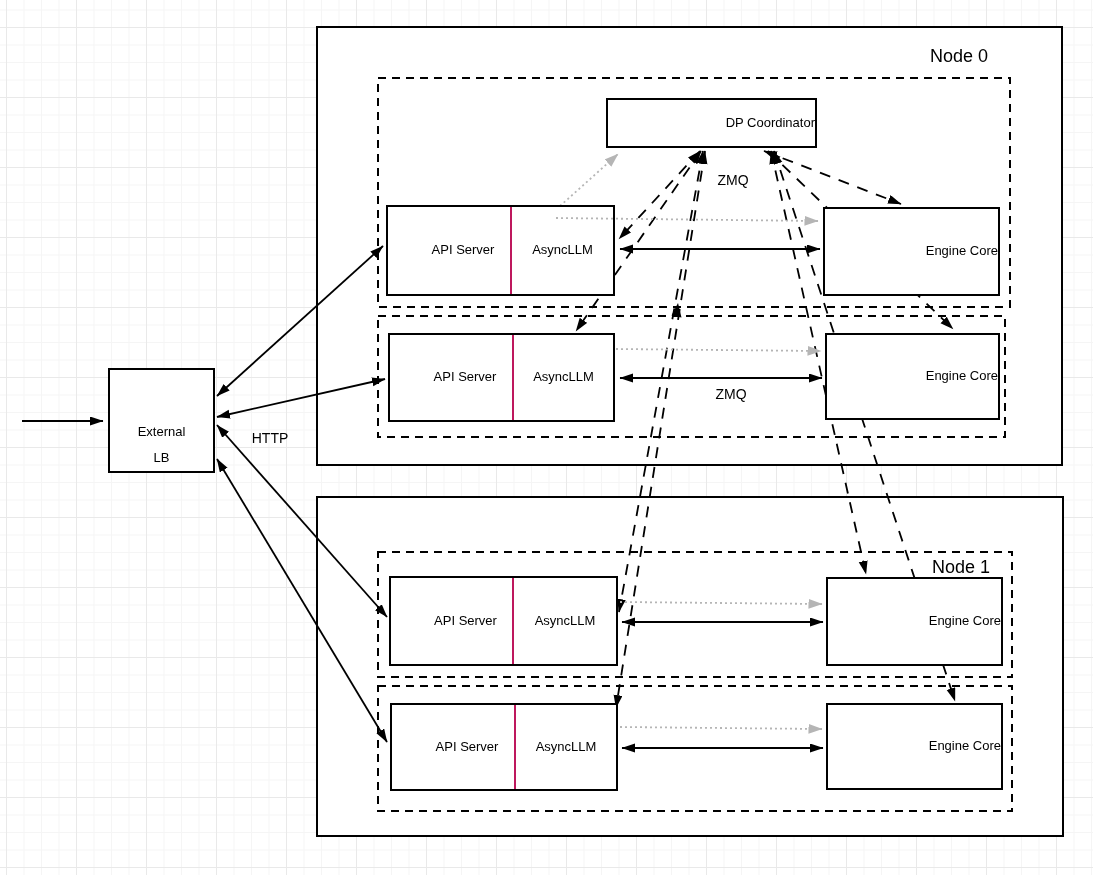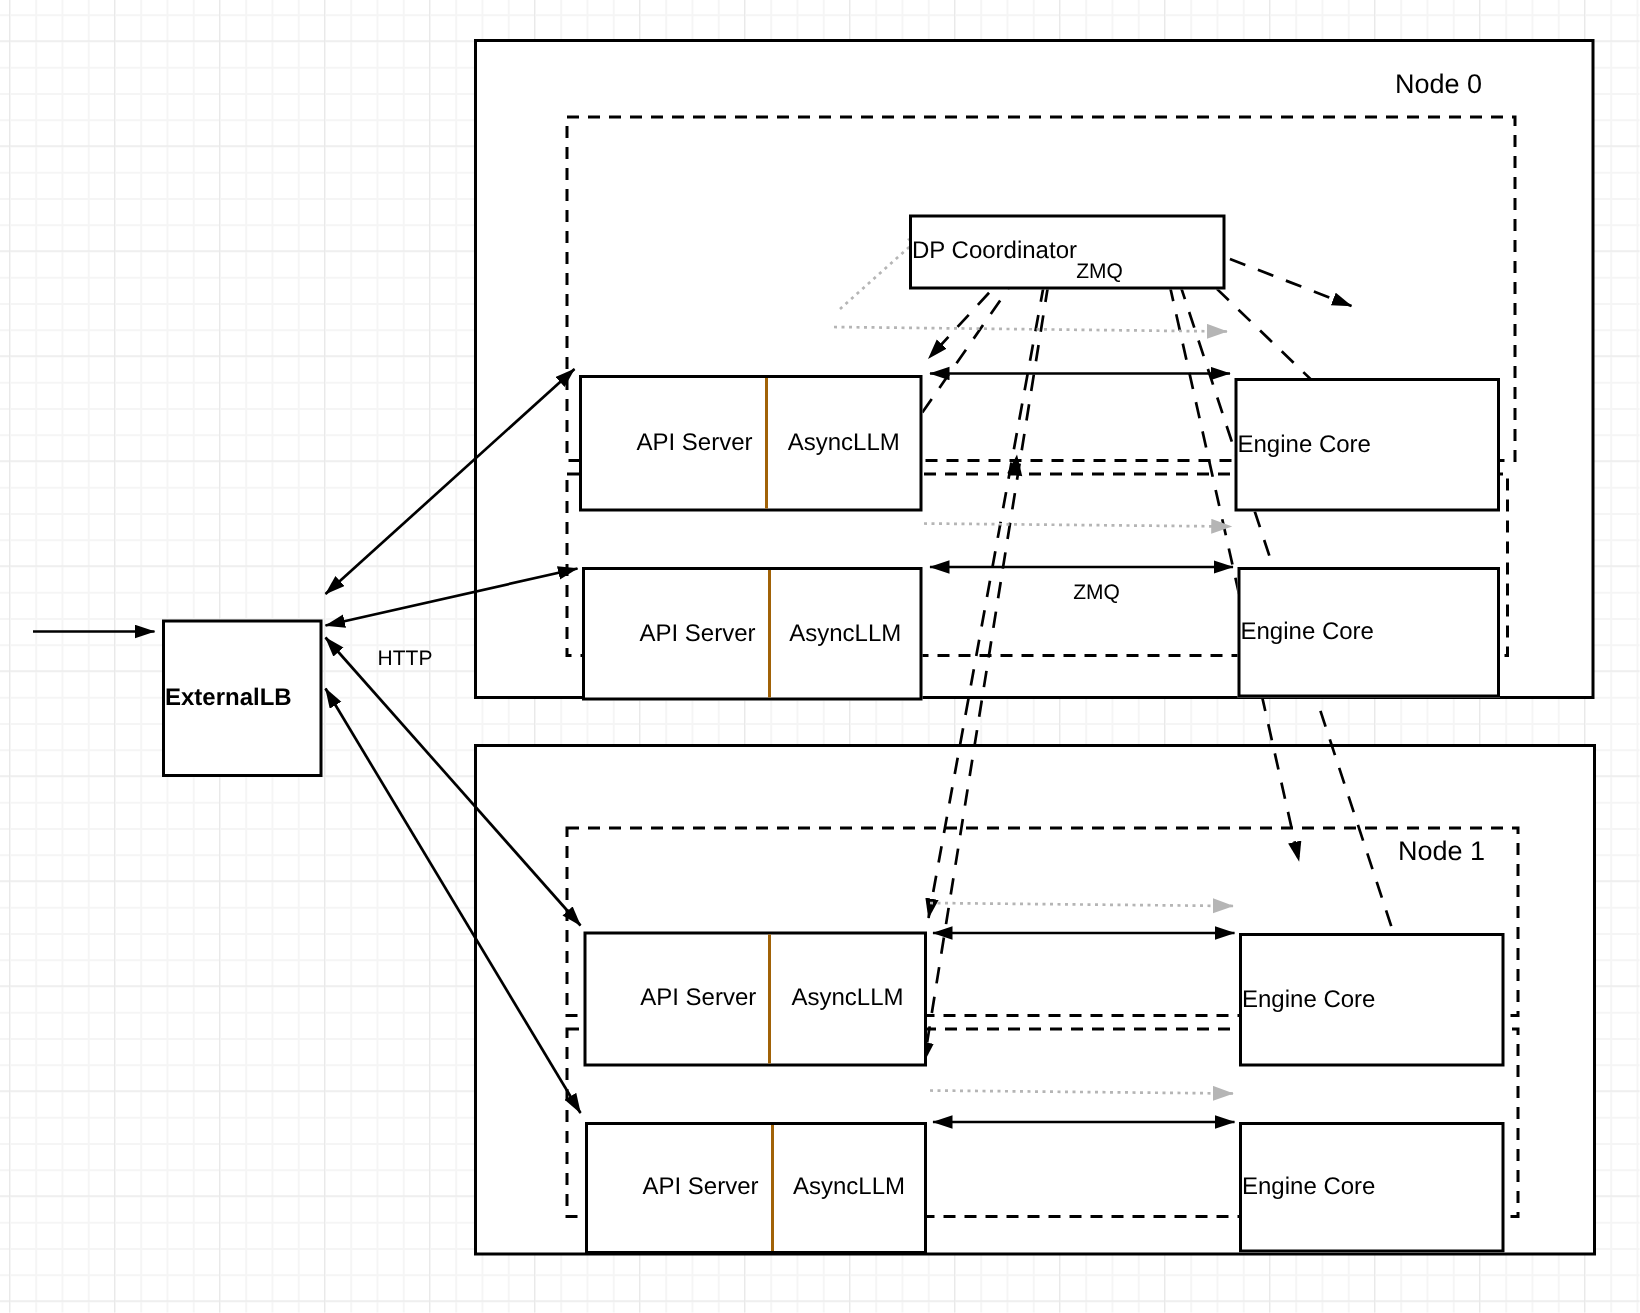--- a/index.html
+++ b/index.html
@@ -16,30 +16,30 @@
       linear-gradient(to right,#e9e9e9 1px,transparent 1px),
       linear-gradient(to bottom,#e9e9e9 1px,transparent 1px),
       linear-gradient(to right,#f5f5f5 1px,transparent 1px),
       linear-gradient(to bottom,#f5f5f5 1px,transparent 1px);
     background-size:70px 70px,70px 70px,17.5px 17.5px,17.5px 17.5px;
     background-position:6px 27px,6px 27px,6px 9.5px,6px 9.5px;
   }
   svg.layer{position:absolute;left:0;top:0;width:1093px;height:875px;}
   .box{
     position:absolute;background:#ffffff;border:2px solid #000;
-    box-sizing:border-box;display:flex;align-items:center;justify-content:flex-start;
-    font-size:16px;line-height:1.25;text-align:center;margin-top:45px;
+    box-sizing:border-box;display:flex;align-items:center;justify-content:flex-end;
+    font-size:13px;line-height:1.25;text-align:center;
   }
   .pair{padding:0;}
   .pair .cell{
     height:100%;display:flex;align-items:center;justify-content:center;
     box-sizing:border-box;
   }
-  .pair .cell.left{border-right:2px solid #a16207;padding-left:28px;}
-  .lbbox{flex-direction:row;line-height:26px;font-weight:bold;}
+  .pair .cell.left{border-right:2px solid #be185d;padding-left:28px;}
+  .lbbox{flex-direction:column;line-height:26px;}
   .nodelabel{
     position:absolute;font-size:18px;text-align:left;color:#000;
   }
   .edgelabel{
     position:absolute;font-size:14px;text-align:center;color:#000;
   }
 </style>
 </head>
 <body>
 

